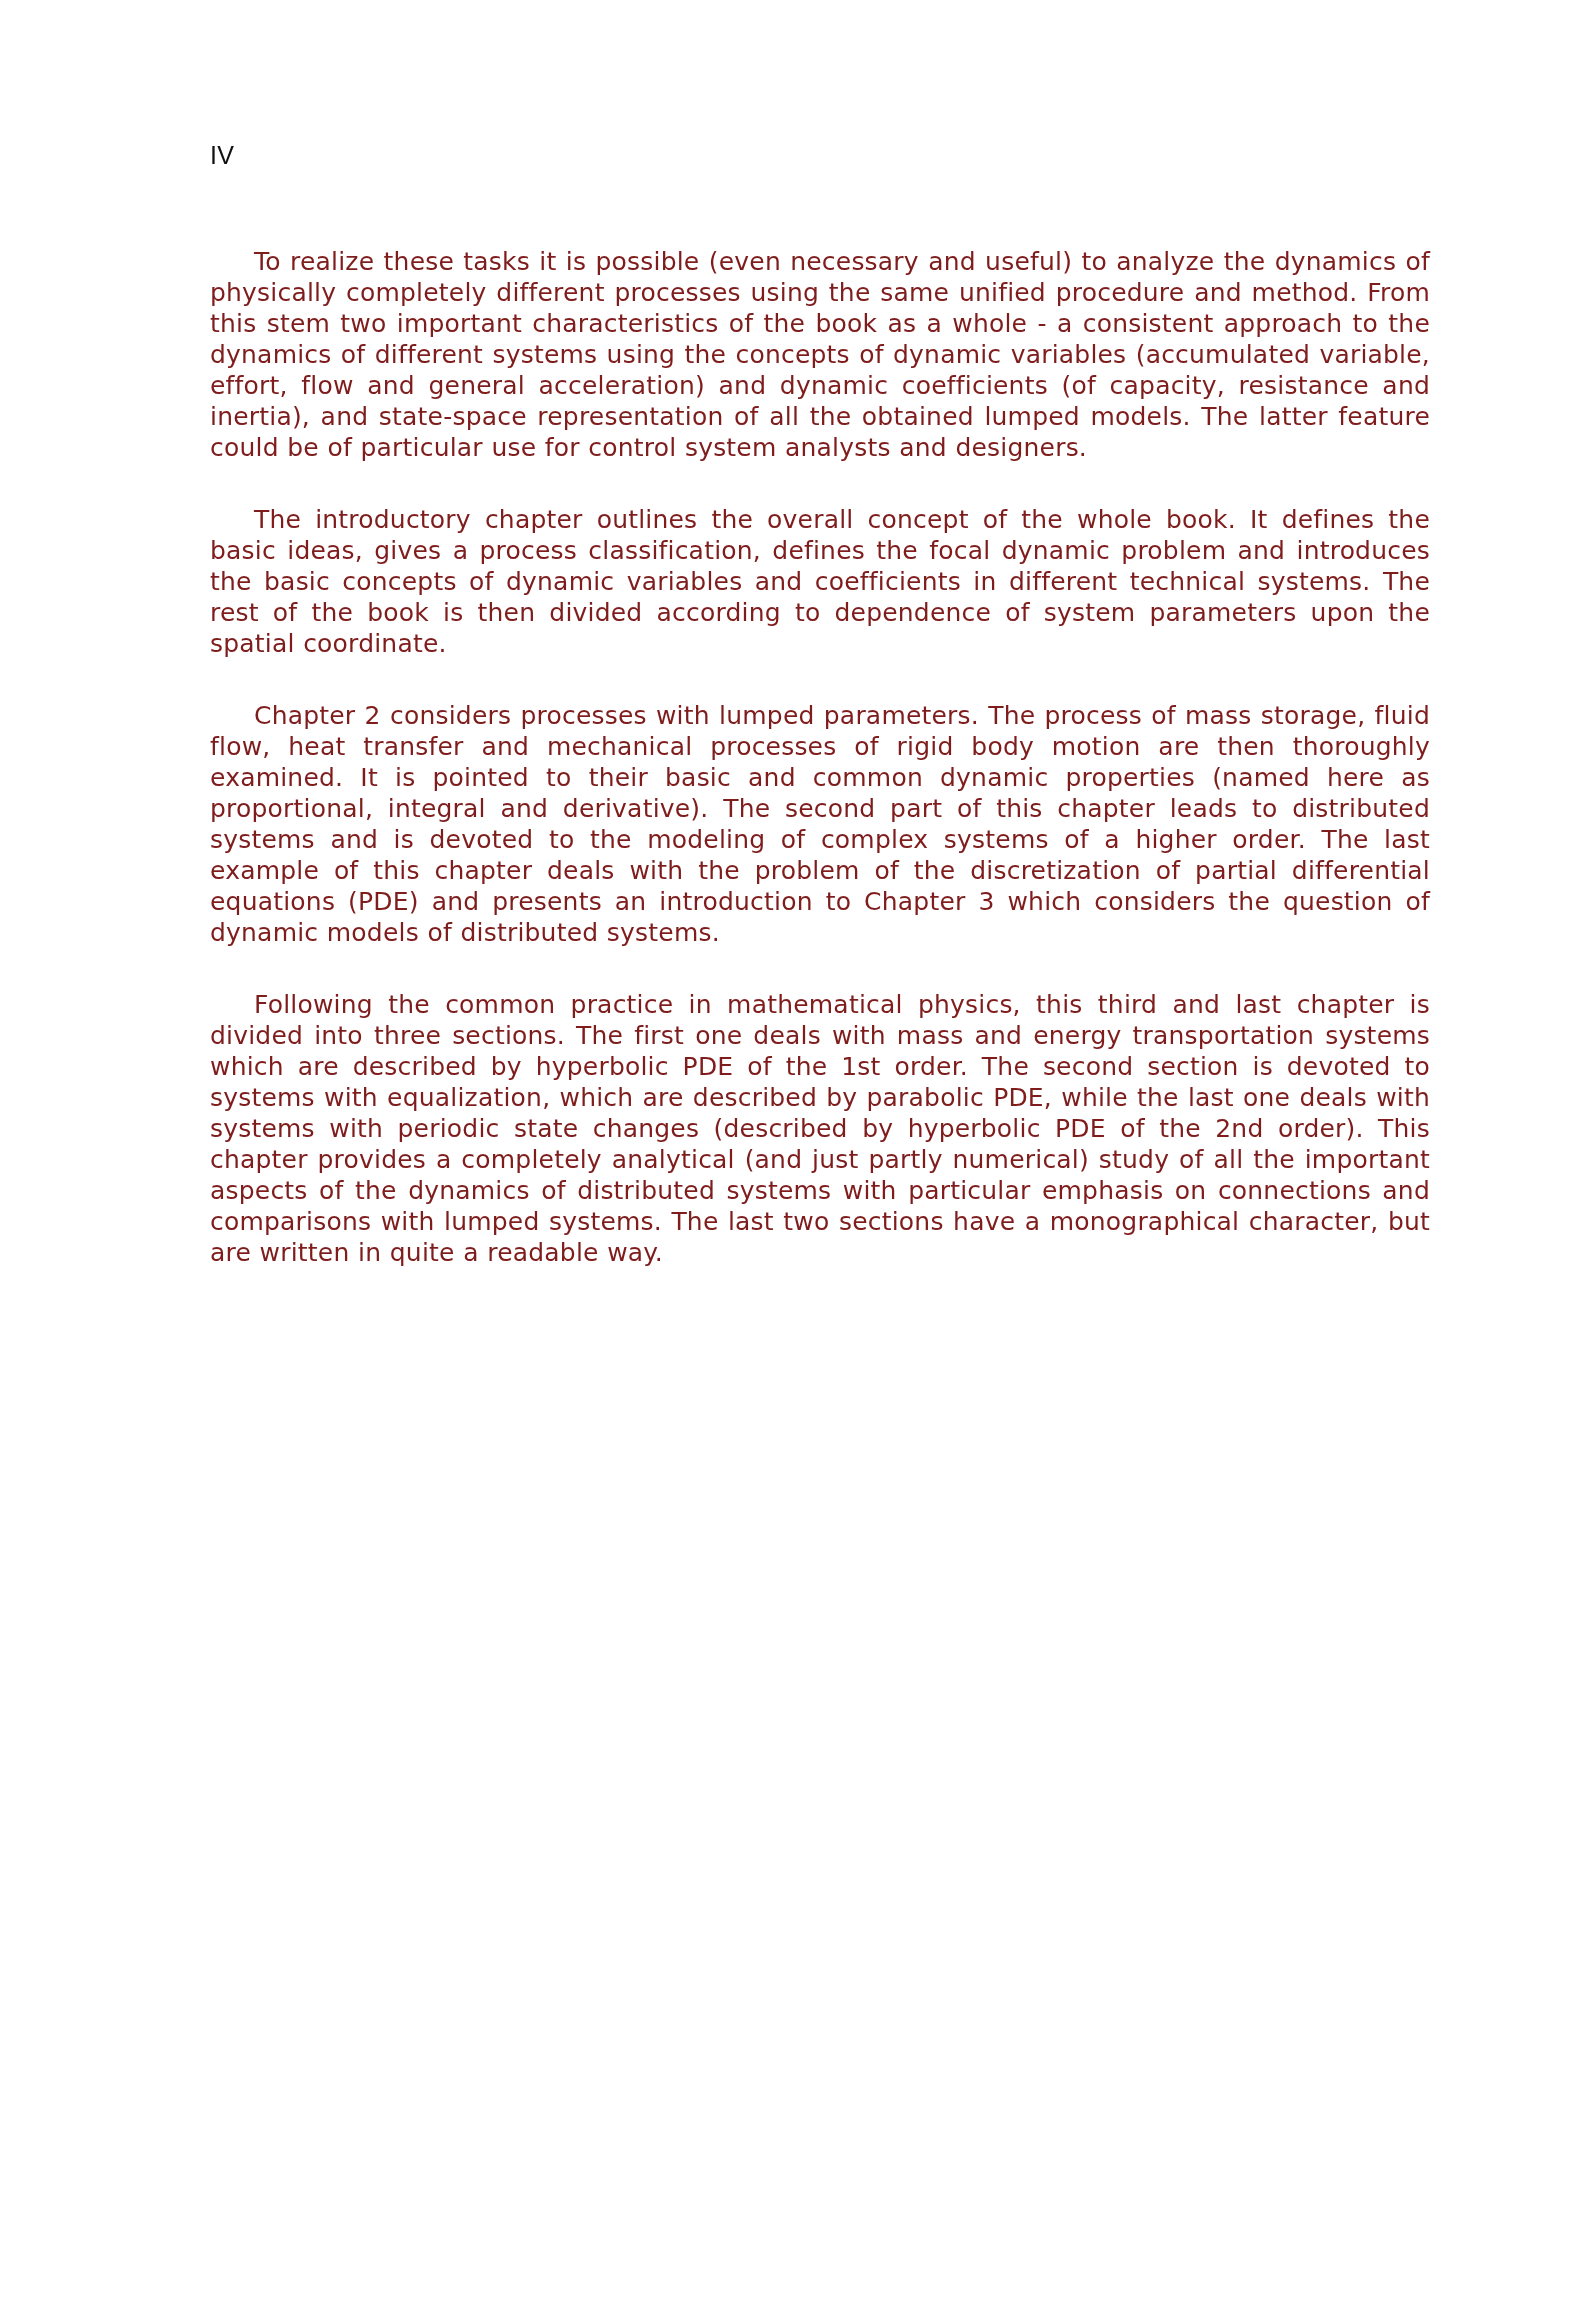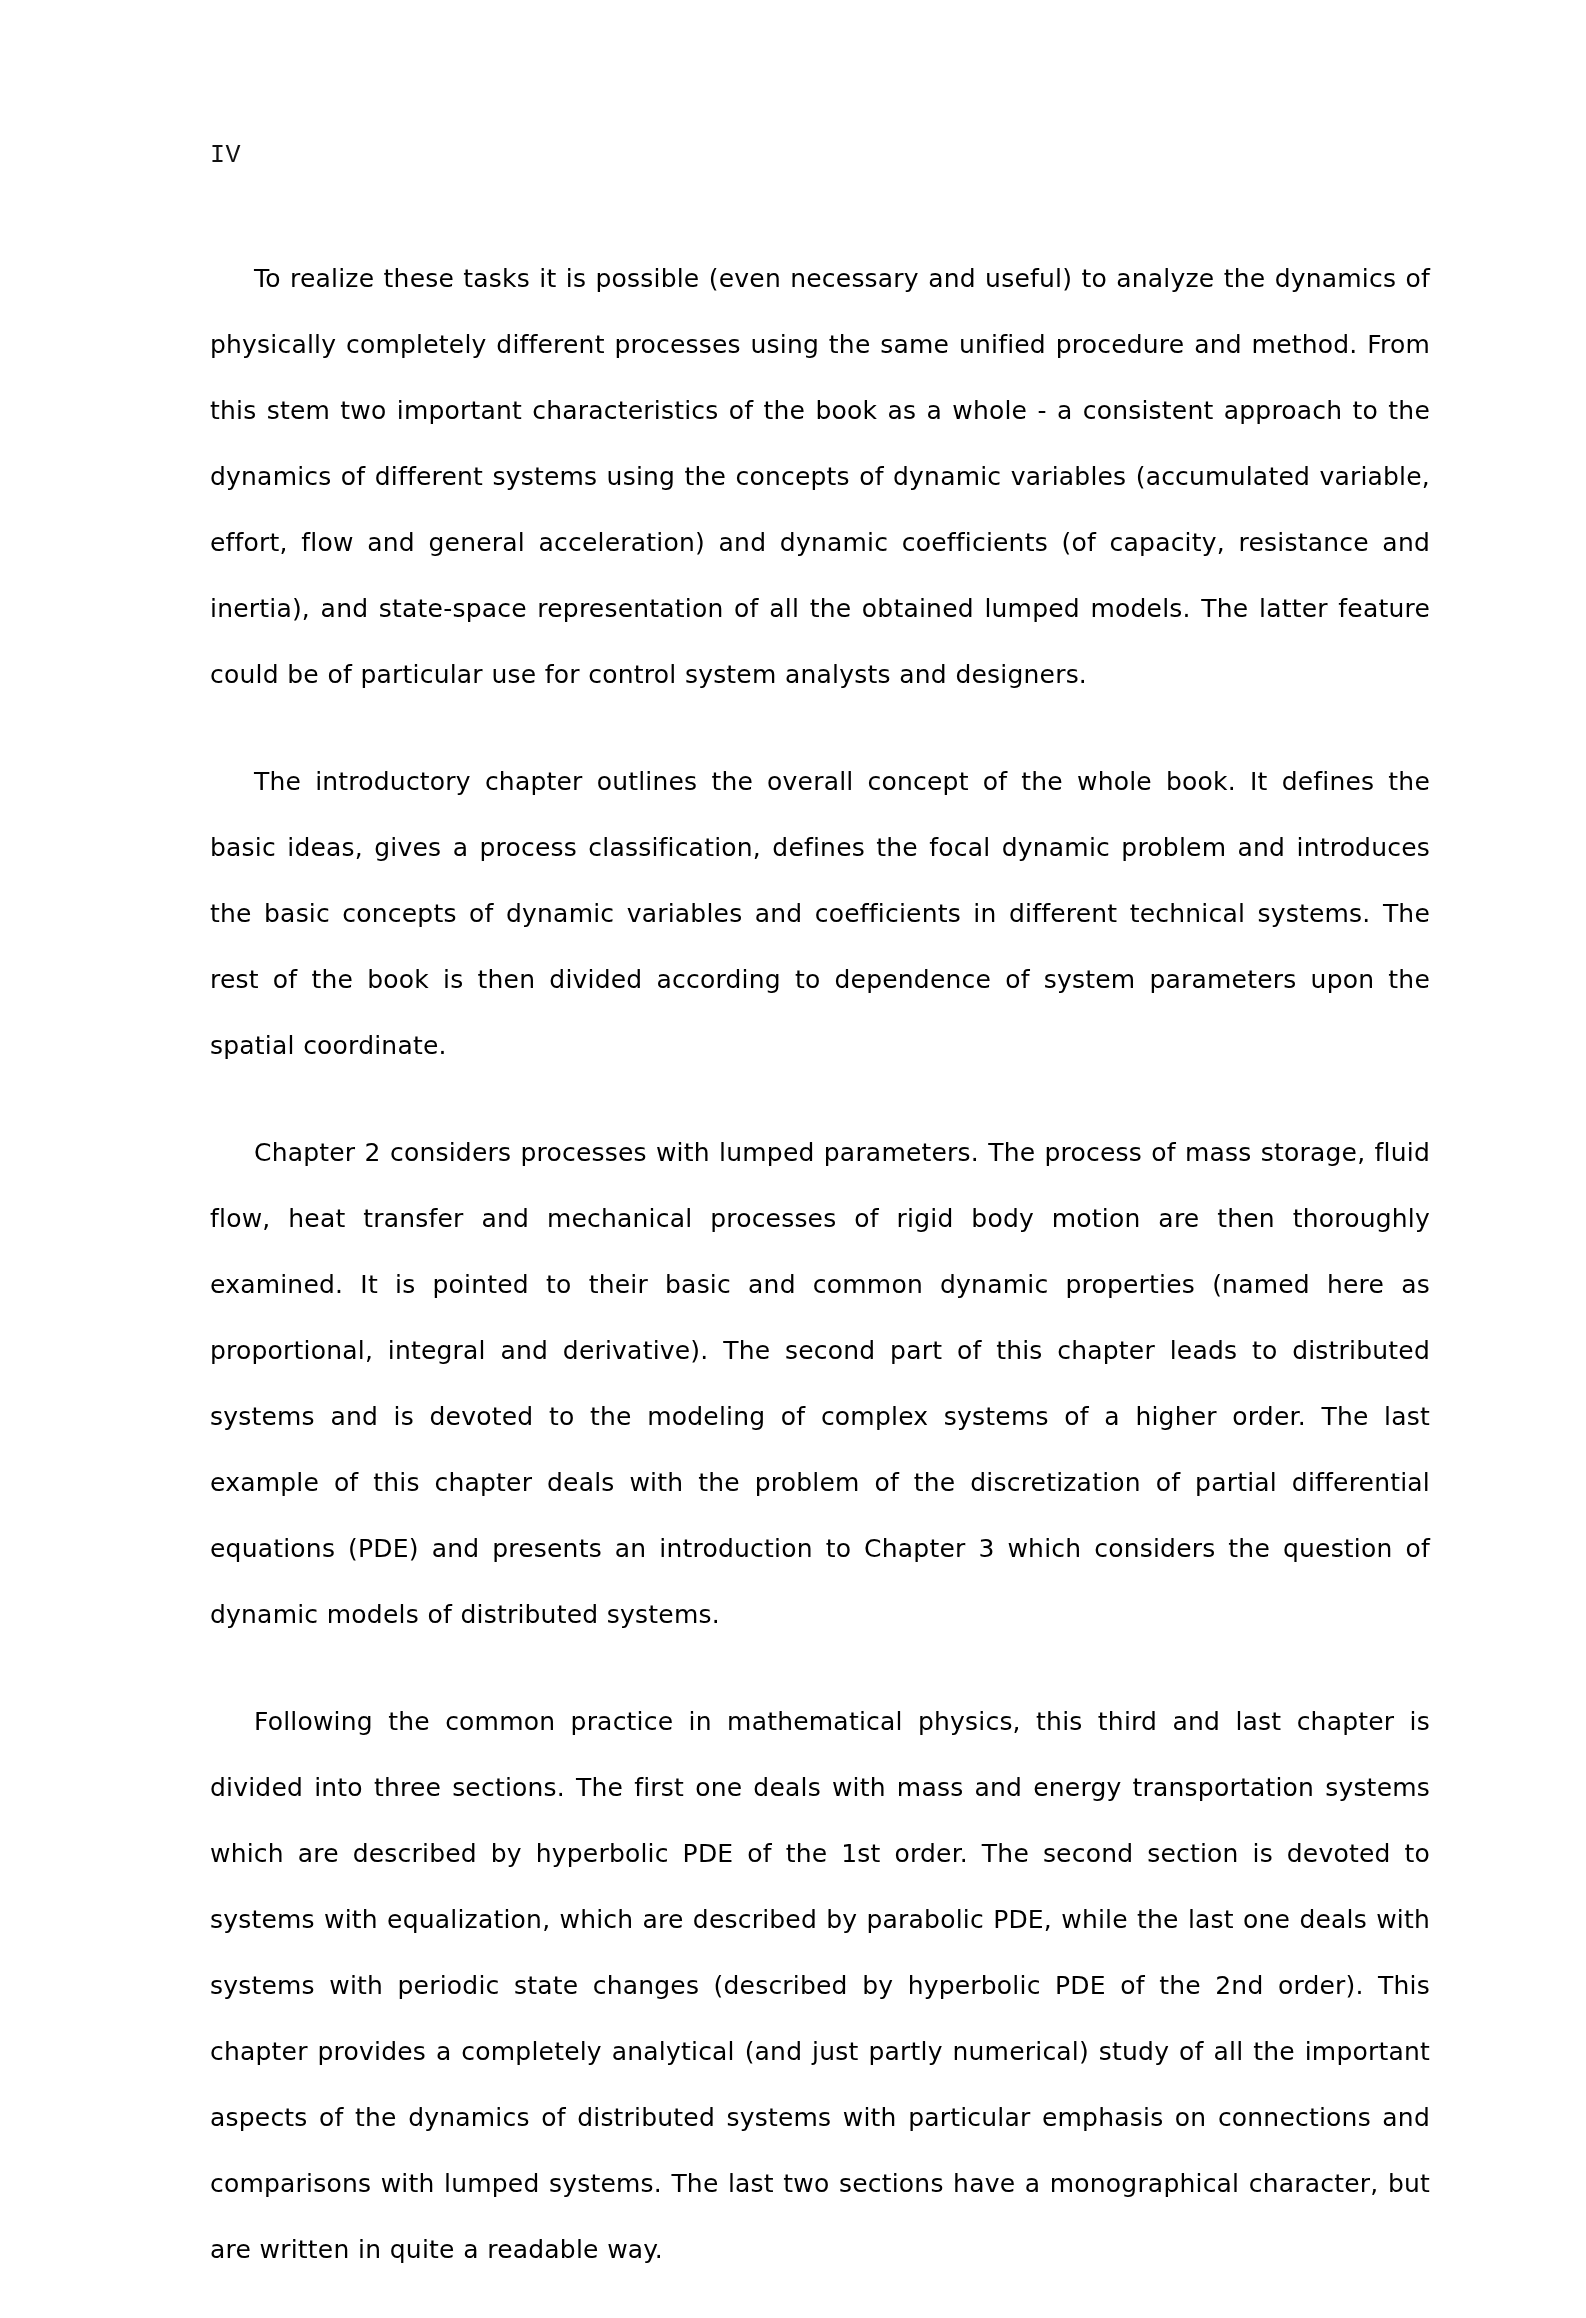--- a/index.html
+++ b/index.html
@@ -19,32 +19,32 @@
   }
   .content {
     position: absolute;
     left: 210px;
     top: 143px;
     width: 1220px;
   }
   .page-number {
     font-size: 25px;
     letter-spacing: 0.4px;
-    font-family: Liberation Mono, monospace;
+    font-family: Liberation Sans, sans-serif;
     color: #111111;
     margin: 0 0 78px 0;
     line-height: 1;
   }
   p.para {
     margin: 0 0 41px 0;
     font-size: 25px;
-    line-height: 66px;
+    line-height: 31px;
     text-align: justify;
     text-indent: 44px;
-    color: #000000;
+    color: #7f1d1d;
     letter-spacing: 0.2px;
     word-spacing: 0.4px;
   }
   p.para:last-child {
     margin-bottom: 0;
   }
 </style>
 </head>
 <body>
 

